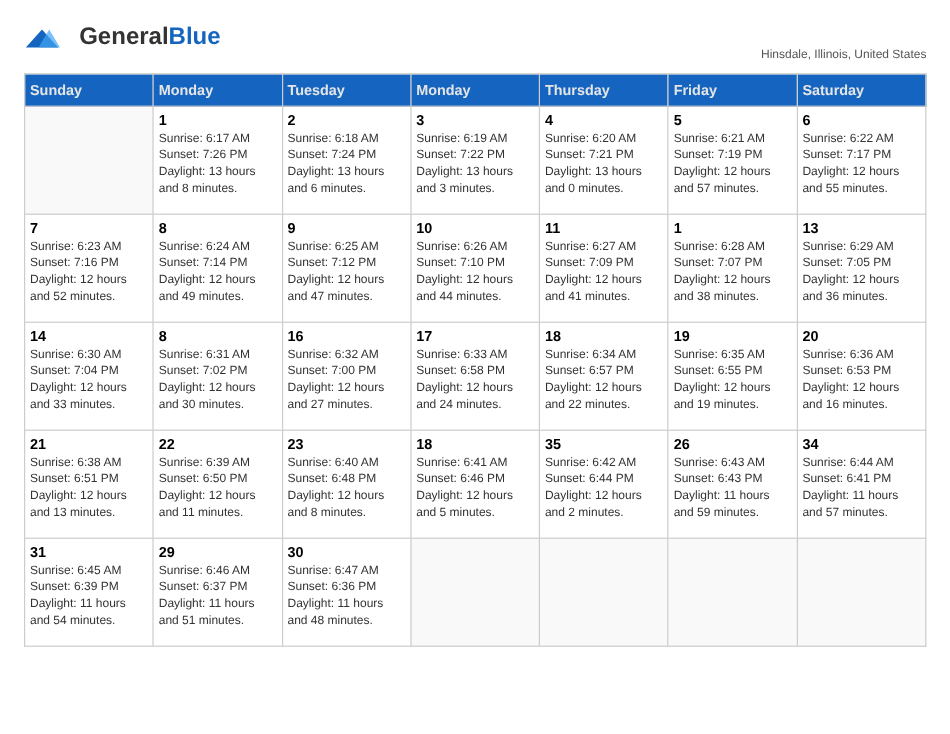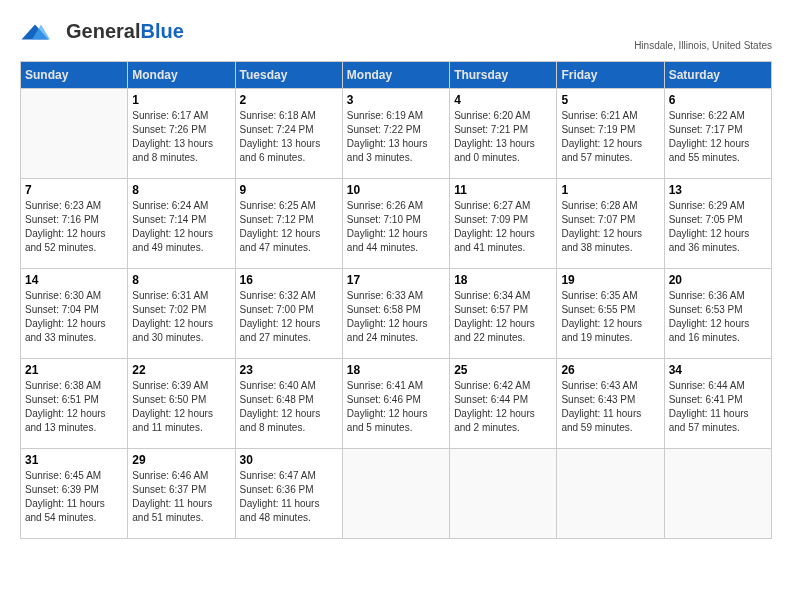--- a/index.html
+++ b/index.html
@@ -210,21 +210,21 @@
         </td>
         <td>
           <span class="day-num">23</span>
           <div class="day-info">Sunrise: 6:40 AM<br>Sunset: 6:48 PM<br>Daylight: 12 hours<br>and 8 minutes.</div>
         </td>
         <td>
           <span class="day-num">18</span>
           <div class="day-info">Sunrise: 6:41 AM<br>Sunset: 6:46 PM<br>Daylight: 12 hours<br>and 5 minutes.</div>
         </td>
         <td>
-          <span class="day-num">25</span>
+          <span class="day-num">35</span>
           <div class="day-info">Sunrise: 6:42 AM<br>Sunset: 6:44 PM<br>Daylight: 12 hours<br>and 2 minutes.</div>
         </td>
         <td>
           <span class="day-num">26</span>
           <div class="day-info">Sunrise: 6:43 AM<br>Sunset: 6:43 PM<br>Daylight: 11 hours<br>and 59 minutes.</div>
         </td>
         <td>
           <span class="day-num">34</span>
           <div class="day-info">Sunrise: 6:44 AM<br>Sunset: 6:41 PM<br>Daylight: 11 hours<br>and 57 minutes.</div>
         </td>

